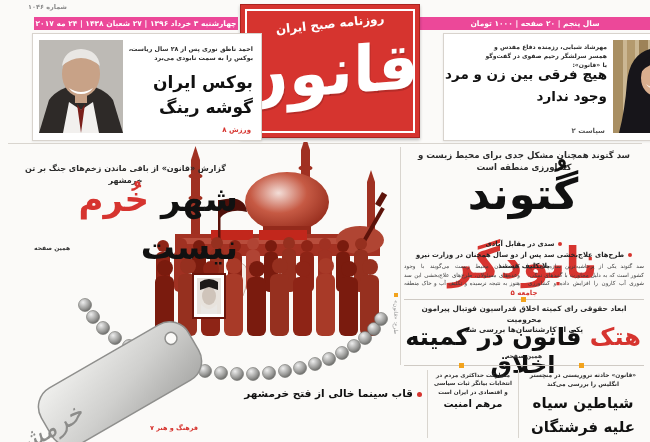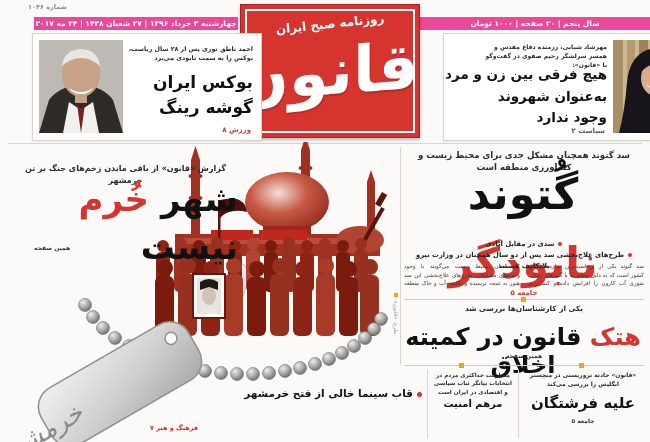--- a/index.html
+++ b/index.html
@@ -72,21 +72,20 @@
       <rect x="26" width="9" height="93" fill="#9d8257"></rect>
         <rect x="70" width="9" height="93" fill="#b49a6e"></rect>
       <path d="M41,8 Q70,12 72,45 Q74,75 82,93 L6,93 Q12,70 14,42 Q17,12 41,8 Z" fill="#17151a"></path>
       <ellipse cx="43" cy="38" rx="15" ry="18" fill="#d9ae8e"></ellipse>
       <path d="M28,32 Q30,16 43,15 Q56,16 58,32 Q51,24 43,24 Q35,24 28,32 Z" fill="#17151a"></path>
       <path d="M33,44 Q43,52 53,44 Q50,49 43,49 Q36,49 33,44 Z" fill="#fff" opacity="0.9"></path>
     </svg>
     <div class="abs kicker" style="top:9px;right:94px;width:122px;font-size:6.1px;">مهرشاد شبابی، رزمنده دفاع مقدس و همسر سرلشگر رحیم صفوی در گفت‌وگو با «قانون»:</div>
     <div class="abs title" style="top:30px;right:94px;font-size:13.5px;line-height:1.6;">
       <div>هیچ فرقی بین زن و مرد</div>
-      <div>به‌عنوان شهروند</div>
       <div>وجود ندارد</div>
     </div>
     <div class="abs sec" style="bottom:5px;right:96px;color:#555;">سیاست ۲</div>
   </div>
 
   <div class="abs hline" style="top:143px;left:8px;width:634px;"></div>
   <div class="abs vline" style="top:147px;left:400px;height:218px;"></div>
 
   <svg class="abs" style="top:142px;left:15px;z-index:1;" width="390" height="300" viewBox="0 0 390 300">
     <defs>
@@ -290,35 +289,37 @@
     <div>سد گتوند یکی از پرحاشیه‌ترین سازه‌های آبی کشور است که به دلیل مجاورت با گنبدهای نمکی، شوری آب کارون را افزایش داده و کشاورزی پایین‌دست را با بحران جدی روبه‌رو کرده است.</div>
     <div>کارشناسان محیط زیست می‌گویند با وجود وعده‌های مسئولان، طرح‌های علاج‌بخشی این سد هنوز به نتیجه نرسیده و تکلیف آب و خاک منطقه همچنان روشن نیست.</div>
   </div>
   <div class="abs sec red center" style="top:289px;left:404px;width:240px;">جامعه ۵</div>
 
   <div class="abs dashline" style="top:299px;left:404px;width:240px;">
     <span class="sq" style="left:117px;"></span>
   </div>
 
   <div class="abs kicker" style="top:304px;left:404px;width:240px;font-size:7.4px;text-align:center;">
+    <div>ابعاد حقوقی رای کمیته اخلاق فدراسیون فوتبال پیرامون محرومیت</div>
     <div>یکی از کارشناسان‌ها بررسی شد</div>
   </div>
   <div class="abs title" style="top:323px;left:402px;width:242px;font-size:24px;text-align:center;letter-spacing:-1px;"><span class="red">هتک</span><span> قانون در کمیته اخلاق</span></div>
   <div class="abs pageref center" style="top:352px;left:404px;width:240px;">همین صفحه</div>
 
   <div class="abs dashline" style="top:365px;left:404px;width:240px;">
     <span class="sq" style="left:55px;"></span>
     <span class="sq" style="left:175px;"></span>
   </div>
   <div class="abs vline" style="top:370px;left:518px;height:68px;"></div>
   <div class="abs vline" style="top:370px;left:427px;height:68px;"></div>
 
   <div class="abs" style="top:371px;left:524px;width:118px;text-align:center;">
     <div class="kicker" style="font-size:5.9px;">«قانون» حادثه تروریستی در منچستر انگلیس را بررسی می‌کند</div>
     <div class="title" style="font-size:15px;line-height:1.6;margin-top:3px;">
+      <div>شیاطین سیاه</div>
       <div>علیه فرشتگان</div>
     </div>
     <div class="pageref" style="margin-top:2px;">جامعه ۵</div>
   </div>
 
   <div class="abs" style="top:371px;left:432px;width:82px;text-align:center;">
     <div class="kicker" style="font-size:5.7px;">مشارکت حداکثری مردم در انتخابات بیانگر ثبات سیاسی و اقتصادی در ایران است</div>
     <div class="title" style="font-size:10px;line-height:1.6;margin-top:0;">
       <div>مرهم امنیت</div>
 

